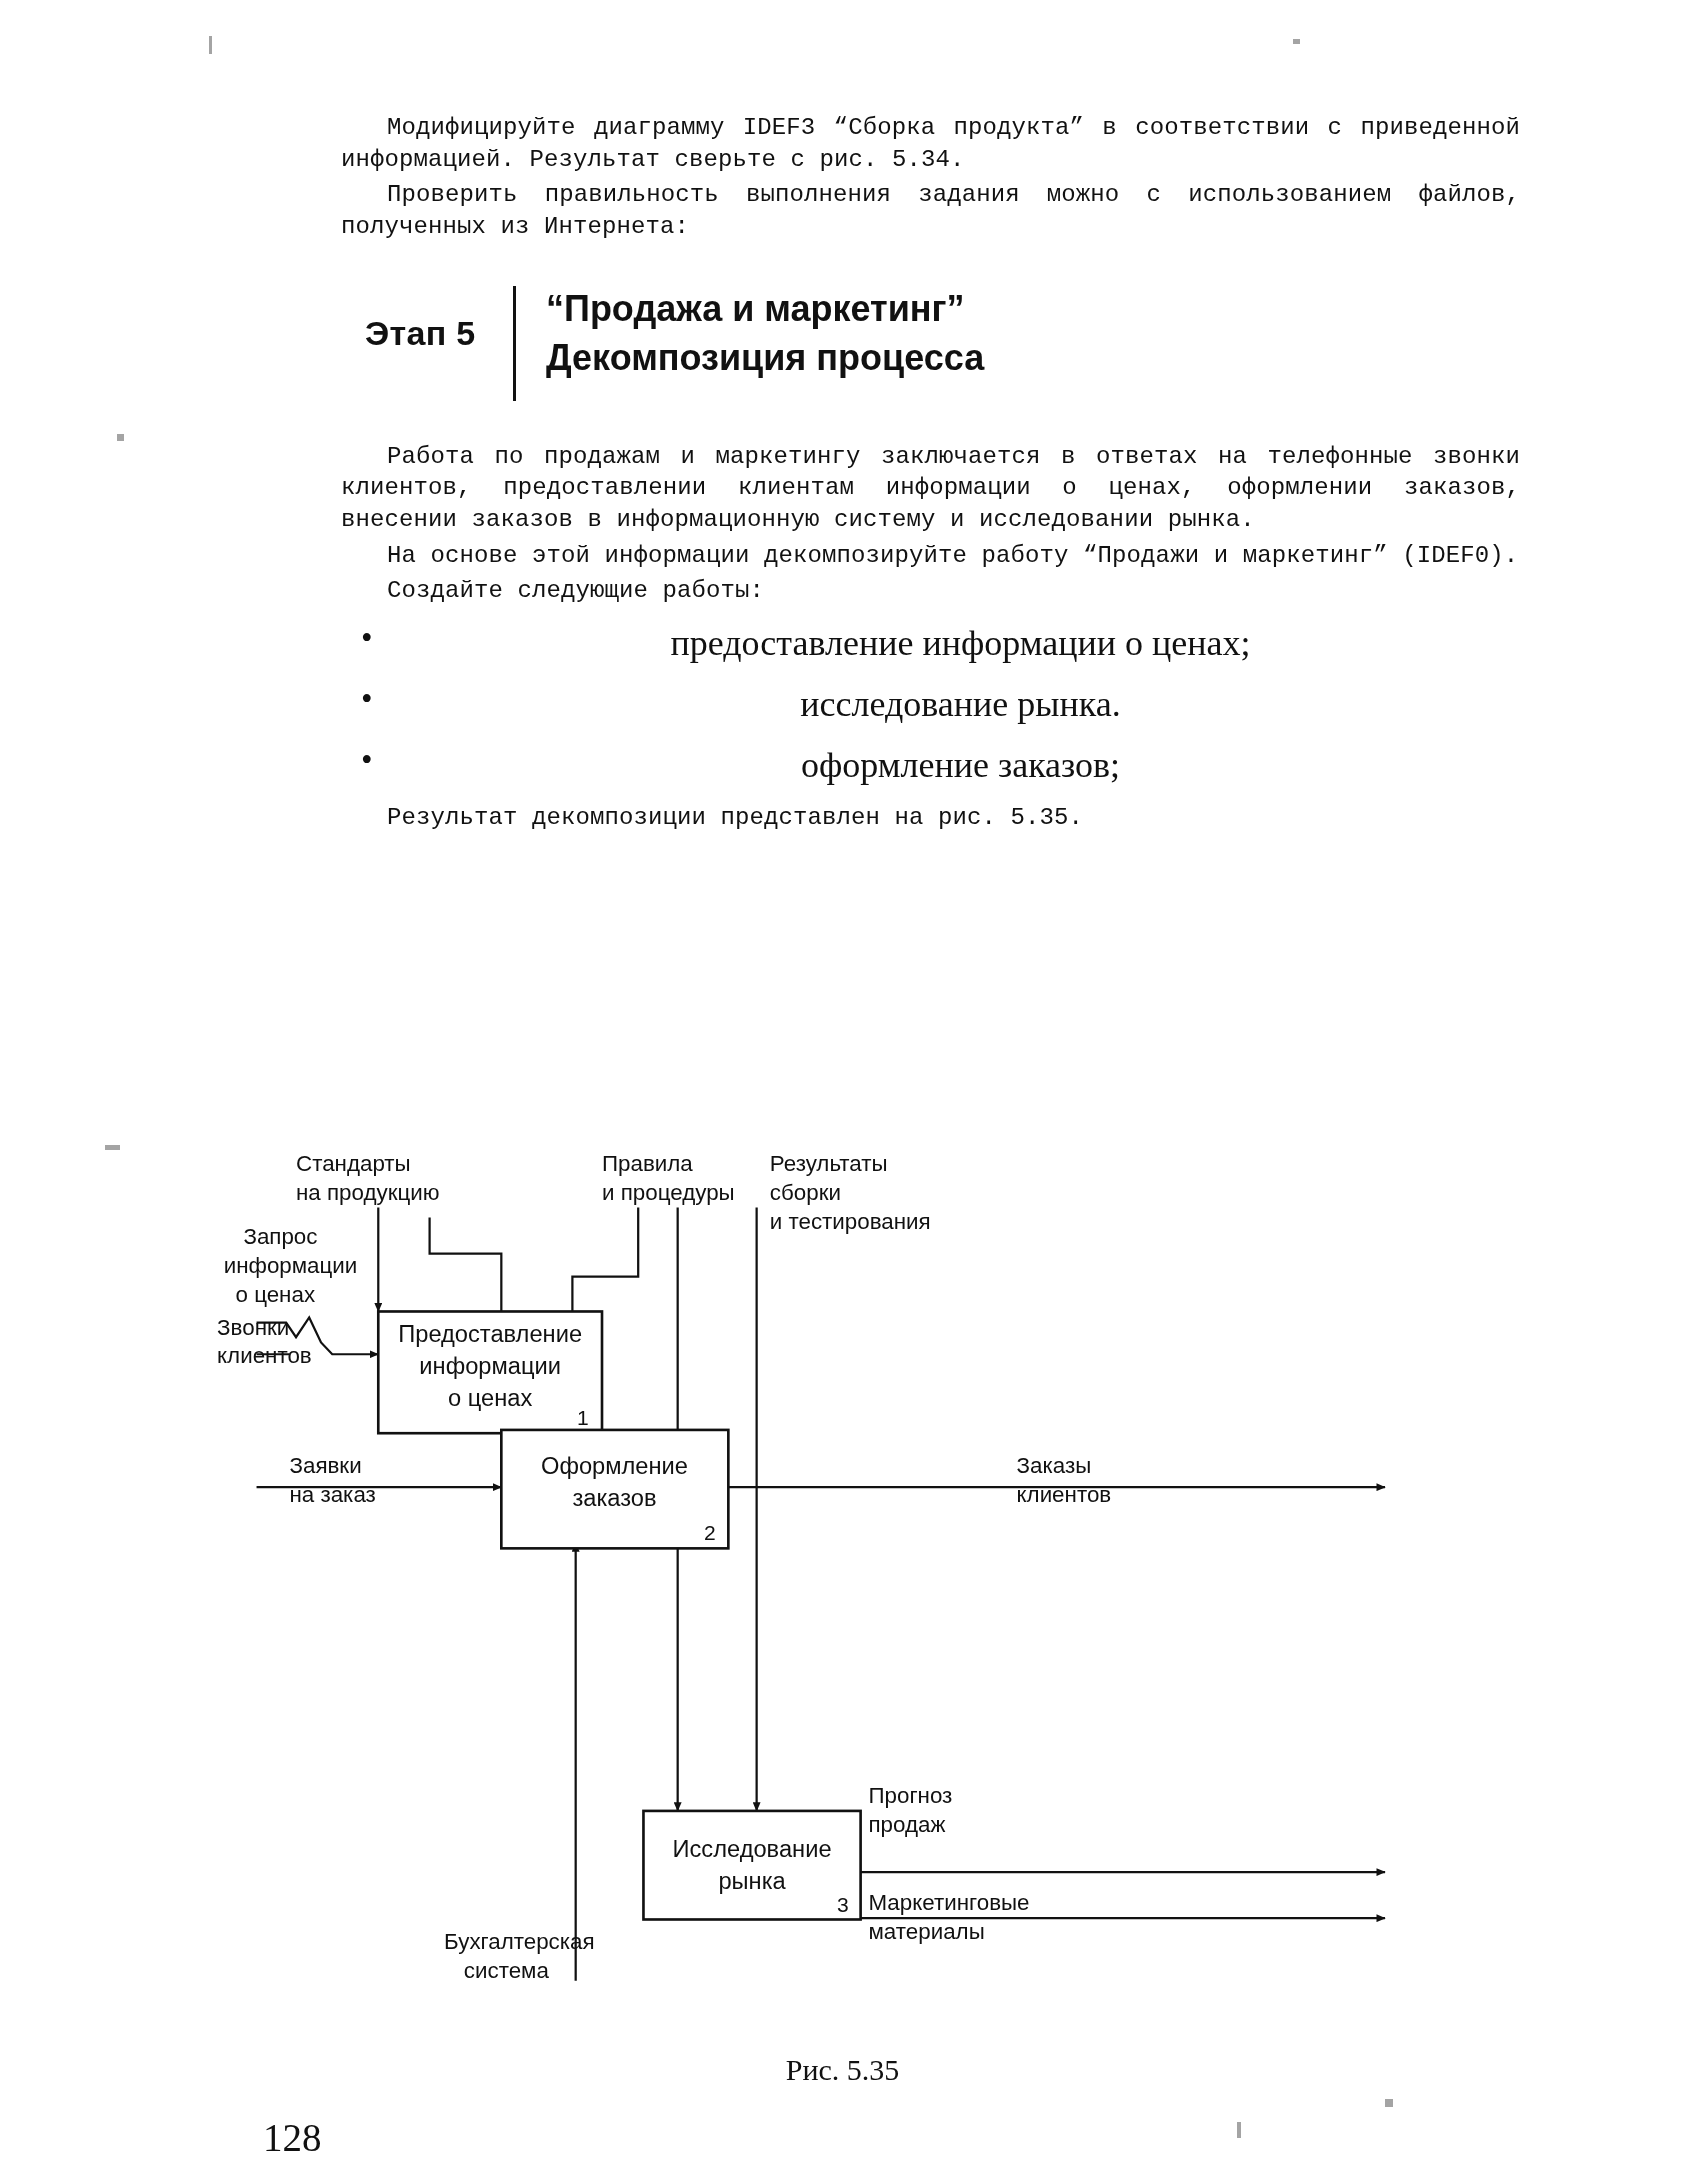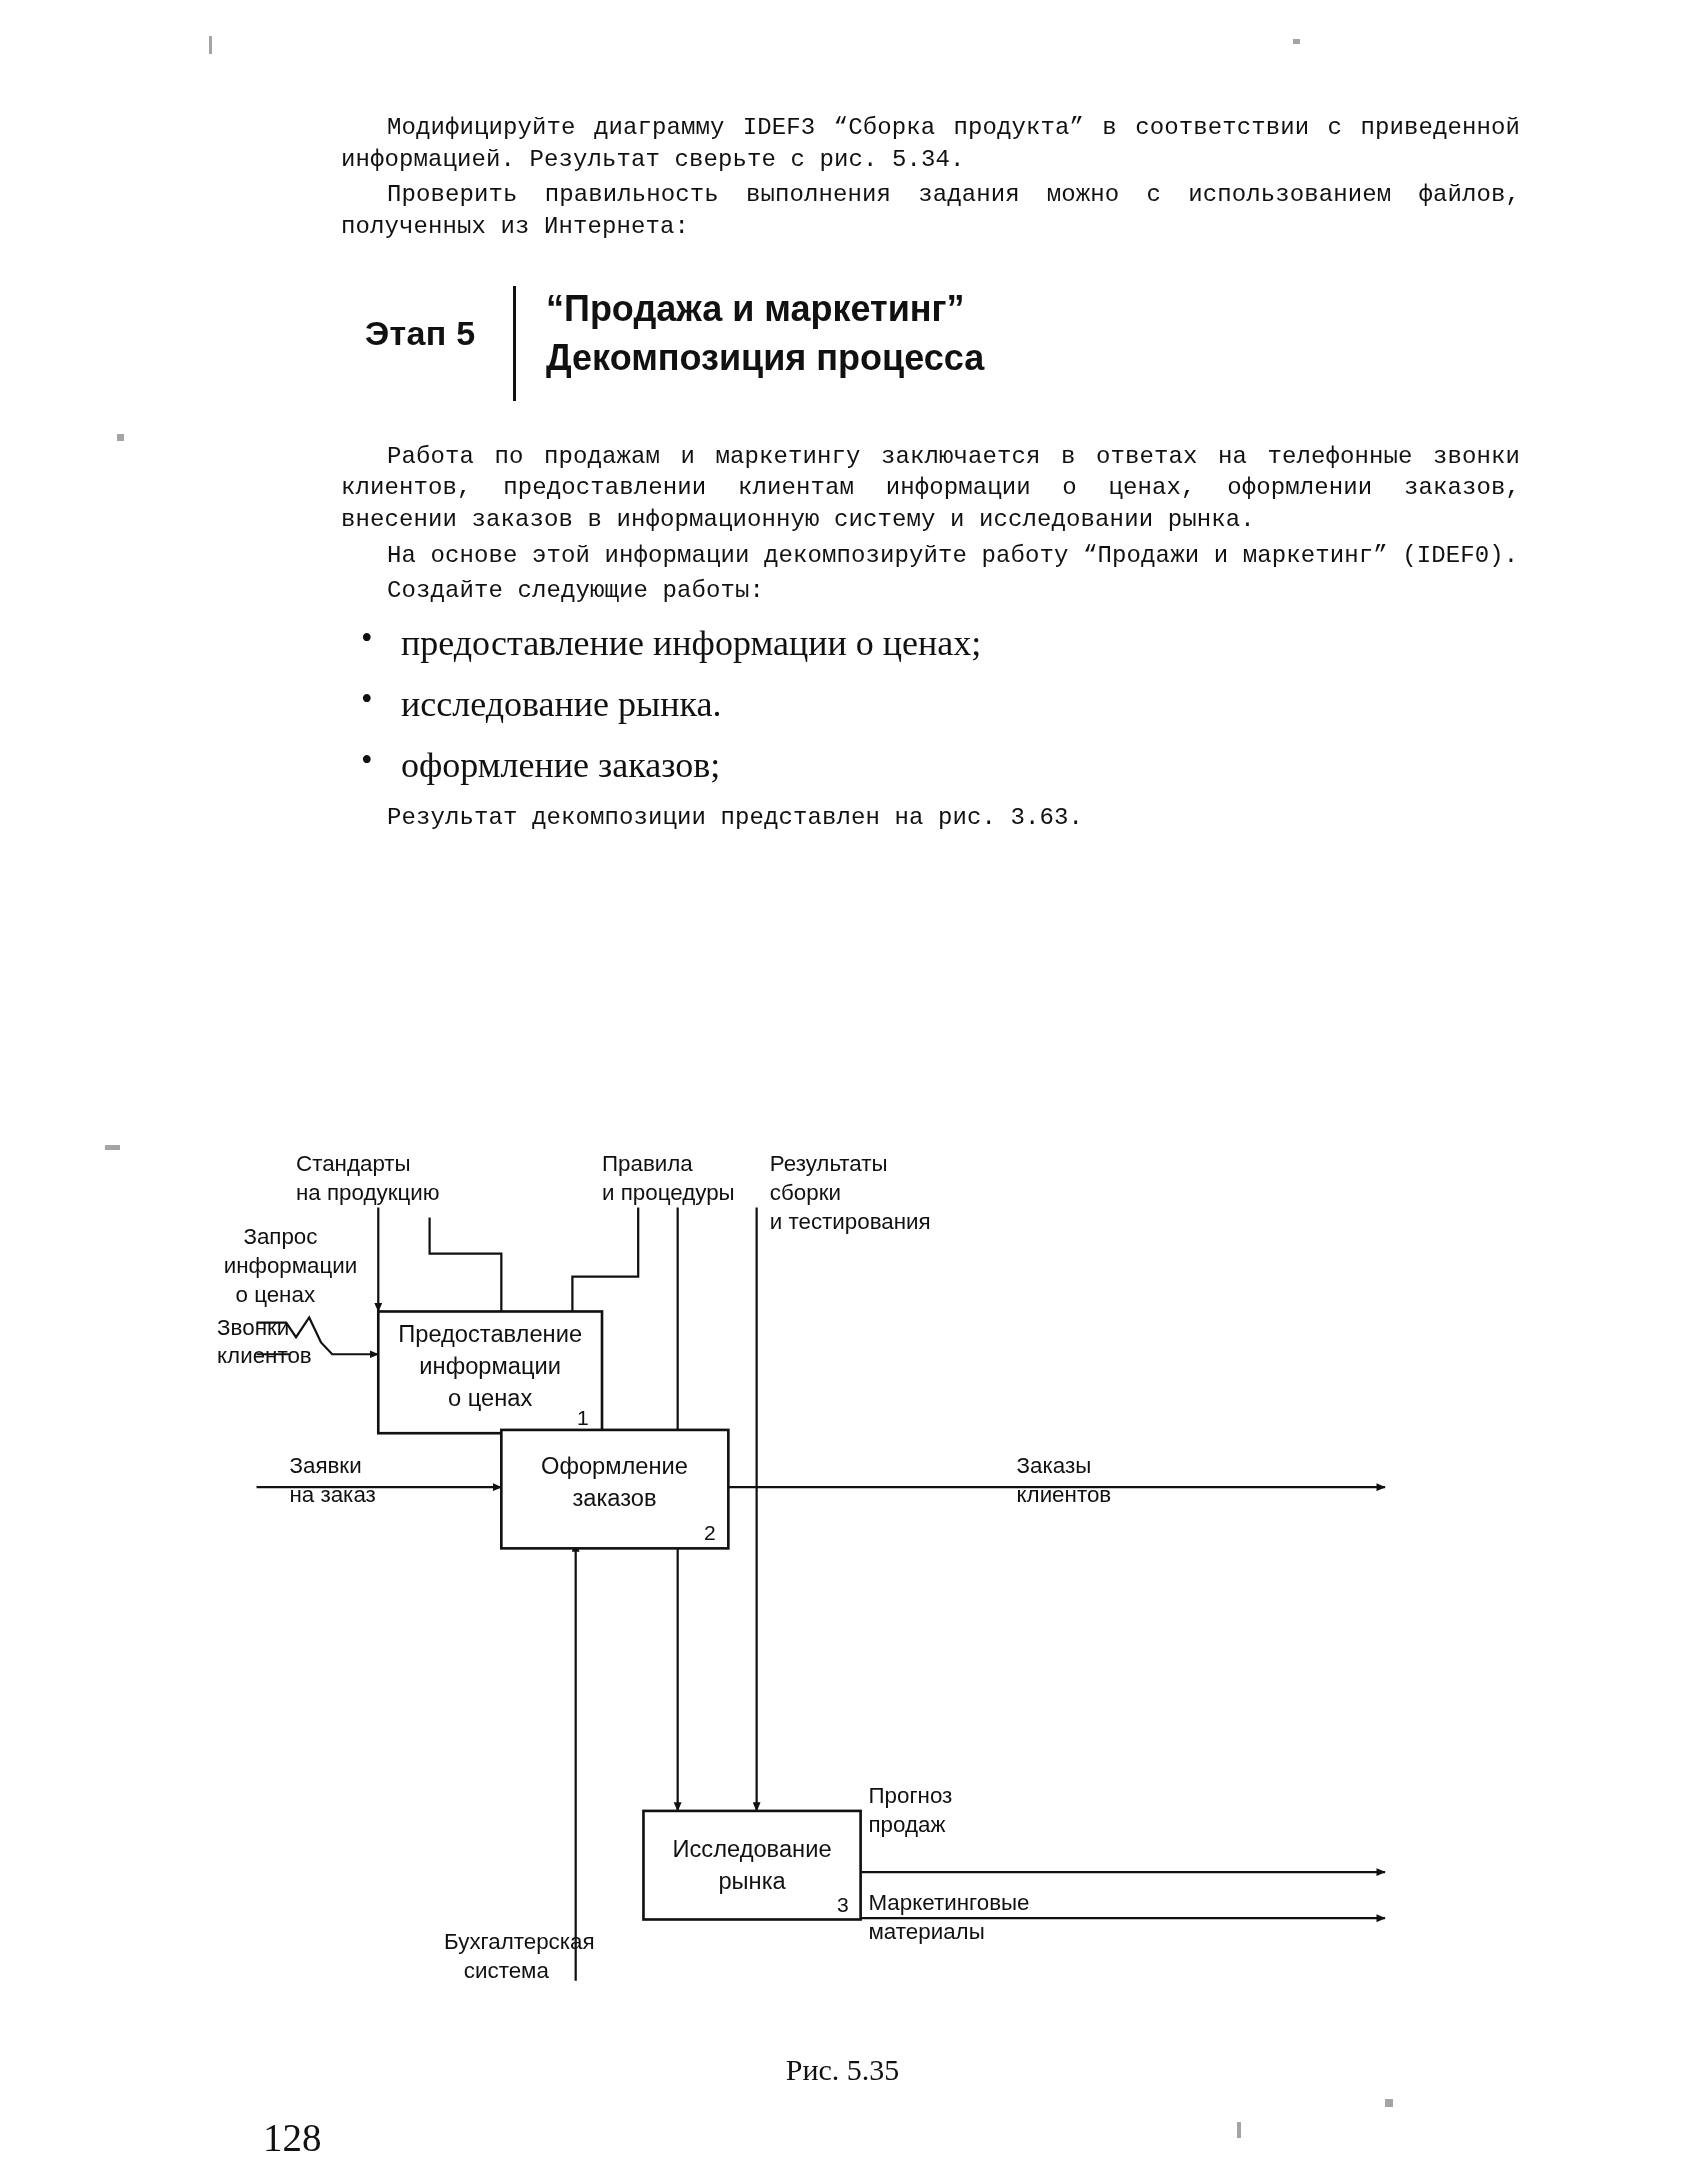--- a/index.html
+++ b/index.html
@@ -73,20 +73,21 @@
     list-style: none;
     margin: 0;
     padding: 0;
   }
   ul.bullets li {
     position: relative;
     font-size: 36px;
     line-height: 1.36;
     padding-left: 72px;
     margin: 12px 0;
+    text-align: center;
   }
   ul.bullets li::before {
     content: "•";
     position: absolute;
     left: 32px;
     top: -2.6px;
     font-size: 33px;
   }
   
   .figure {
@@ -154,21 +155,21 @@
     <p class="body">Работа по продажам и маркетингу заключается в ответах на телефонные звонки клиентов, предоставлении клиентам информации о ценах, оформлении заказов, внесении заказов в информационную систему и исследовании рынка.</p>
     <p class="body">На основе этой информации декомпозируйте работу “Продажи и маркетинг” (IDEF0).</p>
     <p class="body">Создайте следующие работы:</p>
 
     <ul class="bullets">
       <li>предоставление информации о ценах;</li>
       <li>исследование рынка.</li>
       <li>оформление заказов;</li>
     </ul>
 
-    <p class="body">Результат декомпозиции представлен на рис. 3.63.</p>
+    <p class="body">Результат декомпозиции представлен на рис. 5.35.</p>
   </div>
 
   <div class="figure">
     <svg width="1303" height="862" viewBox="0 0 1980 1310" xmlns="http://www.w3.org/2000/svg">
       <defs>
         <marker id="arr" markerWidth="14" markerHeight="12" refX="13" refY="6" orient="auto" markerUnits="userSpaceOnUse">
           <path d="M0,0 L14,6 L0,12 z" fill="#111111"></path>
         </marker>
       </defs>
 

